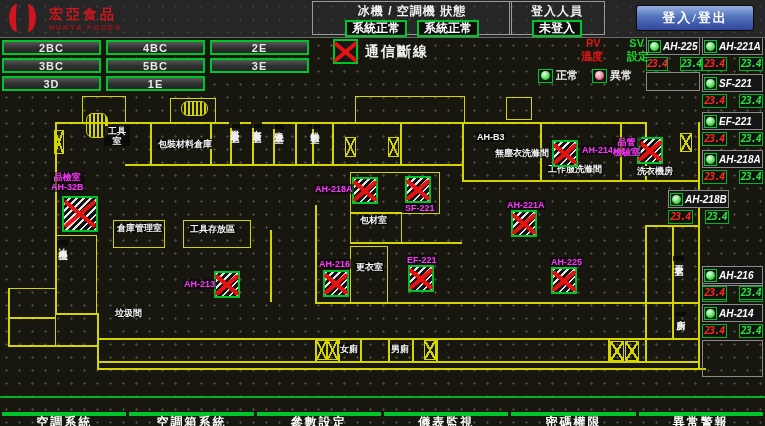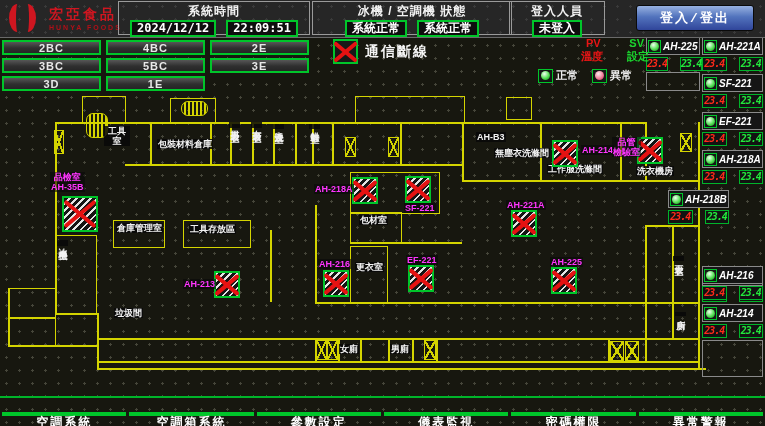--- a/index.html
+++ b/index.html
@@ -25,21 +25,21 @@
   .g1{left:118px;width:192px;}
   .g2{left:312px;width:200px;}
   .g3{left:509px;width:96px;}
   .hlabel{color:#f2f2f2;font-size:12px;font-weight:bold;letter-spacing:1px;white-space:nowrap;}
   .hvals{display:flex;gap:10px;width:100%;justify-content:center;}
   .vbox{border:2px solid #00c52a;background:#0e0e0e;color:#fff;font-size:12px;font-weight:bold;
     padding:0 5px;height:13px;line-height:13px;text-align:center;white-space:nowrap;}
   .vbox.mono{font-family:"DejaVu Sans Mono",monospace;letter-spacing:0;}
   .login-btn{position:absolute;left:636px;top:5px;width:118px;height:26px;cursor:pointer;
     background:linear-gradient(#97b1e0,#5273bd 45%,#30459a);border:1px solid #0a0a0a;border-radius:3px;
-    color:#fff;font-size:13px;font-weight:bold;letter-spacing:2px;font-family:Liberation Mono, monospace;}
+    color:#fff;font-size:13px;font-weight:bold;letter-spacing:2px;font-family:Liberation Serif, serif;}
   
   #floor-grid{position:absolute;left:2px;top:40px;z-index:15;display:grid;
     grid-template-columns:repeat(3,99px);grid-auto-rows:15px;gap:3px 5px;}
   .floor-btn{background:linear-gradient(#575757,#2f2f2f 55%,#252525);border:2px solid #00c52a;
     color:#e8e8e8;font-size:11px;font-weight:bold;letter-spacing:1px;padding:0;line-height:10px;
     font-family:inherit;cursor:pointer;}
   
   .comm-legend{position:absolute;left:333px;top:39px;z-index:15;display:flex;align-items:center;gap:7px;}
   .comm-icon{position:relative;width:25px;height:25px;border:2px solid #00c52a;background:#181818;box-sizing:border-box;}
   .xmark::before,.xmark::after{content:"";position:absolute;left:-4px;width:calc(100% + 8px);
@@ -106,27 +106,20 @@
       <div class="logo-glyph">
           <i></i>
           <i></i>
         </div>
       <div class="brand-text">
         <div class="brand-zh">宏亞食品</div>
         <div class="brand-en">HUNYA FOODS</div>
       </div>
     </div>
 
-    <div class="hgroup g1">
-      <div class="hlabel">系統時間</div>
-      <div class="hvals">
-        <div class="vbox mono">2024/12/12</div>
-        <div class="vbox mono">22:09:51</div>
-      </div>
-    </div>
 
     <div class="hgroup g2">
       <div class="hlabel">冰機 / 空調機 狀態</div>
       <div class="hvals">
         <div class="vbox">系統正常</div>
         <div class="vbox">系統正常</div>
       </div>
     </div>
 
     <div class="hgroup g3">
@@ -258,21 +251,21 @@
       <div class="m-label" style="left: 116px; top: 223px;">倉庫管理室</div>
       <div class="m-label" style="left: 189px; top: 224px;">工具存放區</div>
       <div class="m-label vertical" style="left: 57px; top: 240px;">冰水主機</div>
       <div class="m-label" style="left: 114px; top: 308px;">垃圾間</div>
       <div class="m-label" style="left: 339px; top: 344px;">女廁</div>
       <div class="m-label" style="left: 390px; top: 344px;">男廁</div>
       <div class="m-label vertical" style="left: 673px; top: 256px;">更衣室</div>
       <div class="m-label vertical" style="left: 675px; top: 312px;">廁所</div>
       <div class="fan-icon xmark" style="left: 62px; top: 196px; width: 36px; height: 36px;"></div>
       <div class="m-label magenta" style="left: 50px; top: 172px;">品檢室
-AH-35B</div>
+AH-32B</div>
       <div class="fan-icon xmark" style="left: 214px; top: 271px;"></div>
       <div class="m-label magenta" style="left: 183px; top: 279px;">AH-213</div>
       <div class="fan-icon xmark" style="left: 352px; top: 177px;"></div>
       <div class="m-label magenta" style="left: 314px; top: 184px;">AH-218A</div>
       <div class="fan-icon xmark" style="left: 405px; top: 176px;"></div>
       <div class="m-label magenta" style="left: 404px; top: 203px;">SF-221</div>
       <div class="fan-icon xmark" style="left: 323px; top: 270px;"></div>
       <div class="m-label magenta" style="left: 318px; top: 259px;">AH-216</div>
       <div class="fan-icon xmark" style="left: 408px; top: 265px;"></div>
       <div class="m-label magenta" style="left: 406px; top: 255px;">EF-221</div>

